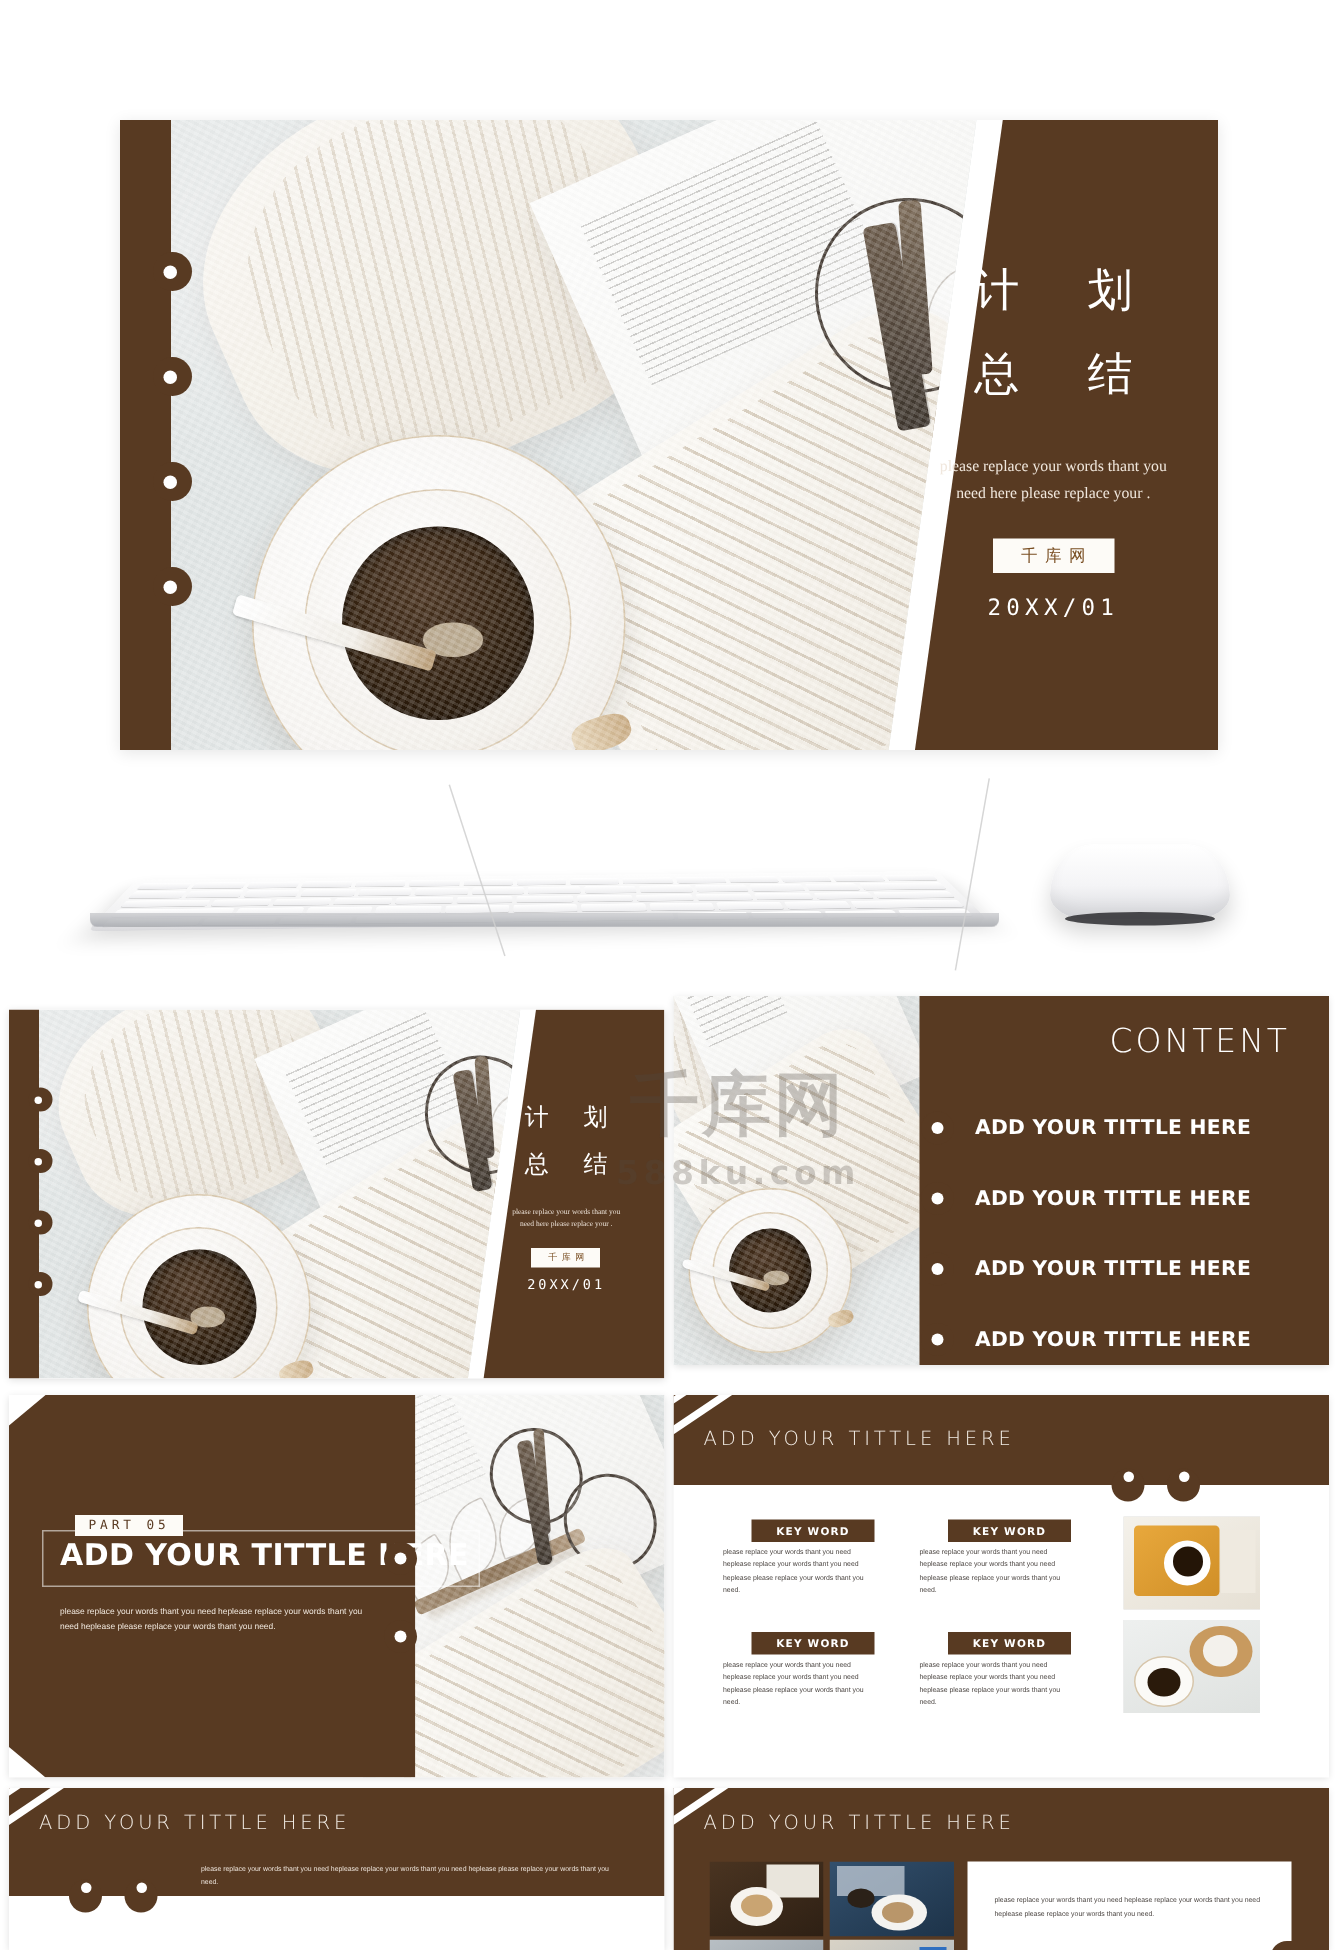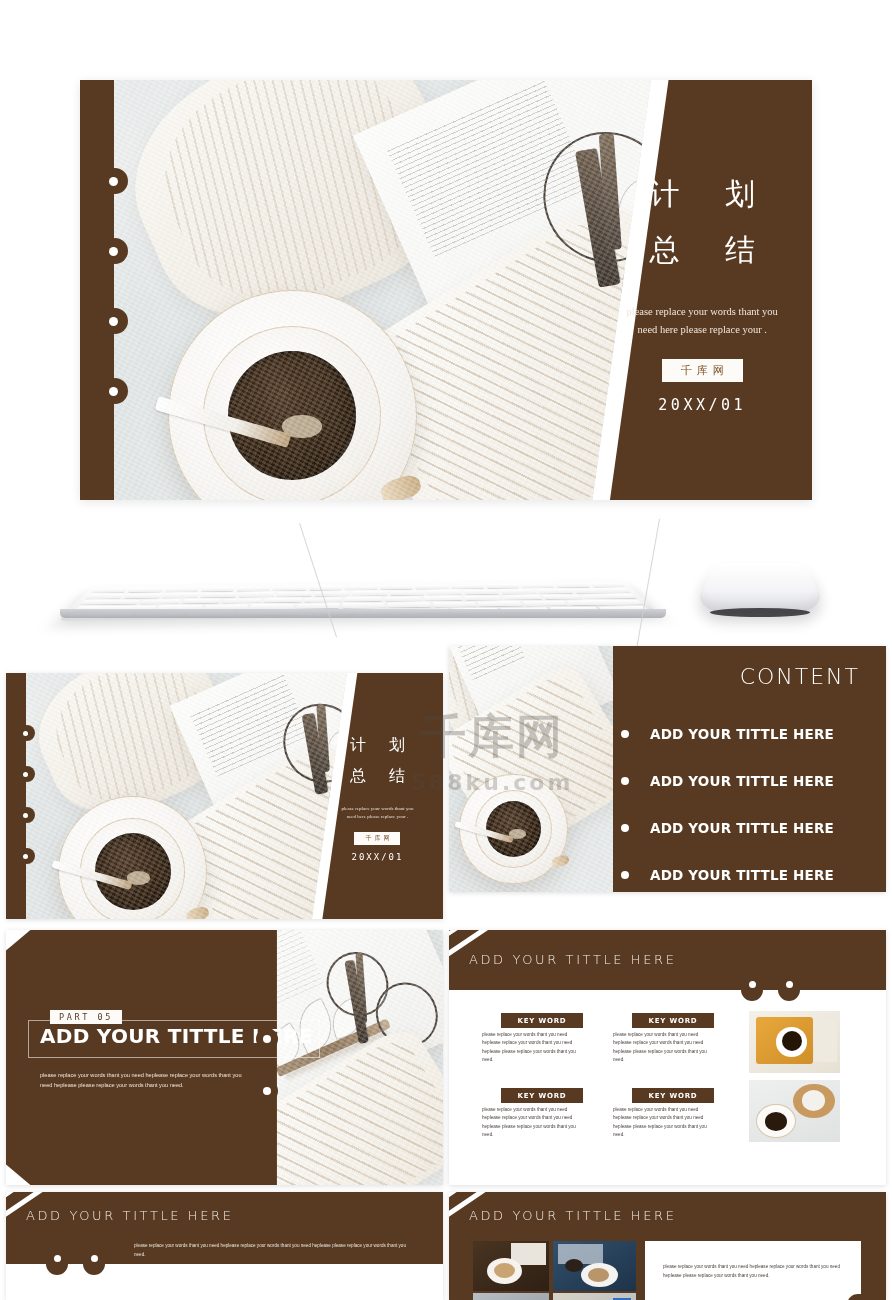--- a/index.html
+++ b/index.html
@@ -482,21 +482,21 @@
         <div>please replace your  words thant  you</div>
         <div>need here please replace your  .</div>
       </div>
       <div style="margin-top:10px;background:#fdfbf7;padding:2px 8px;">
         <span style="color:#7a4f23;font-size:6px;letter-spacing:3px;text-indent:3px;display:block;font-family:'DejaVu Sans',sans-serif;">千库网</span>
       </div>
       <div style="margin-top:7px;color:#fff;font-size:9px;letter-spacing:2px;font-family:'DejaVu Sans Mono',monospace;">20XX/01</div>
     </div>
   </div>
 
-  <div class="slide s-w" style="left:449px; top:646px;">
+  <div class="slide s-w" style="left:449px; top:664px;">
     <div style="position:absolute;left:0;top:0;width:40%;height:100%;overflow:hidden;">
       <div class="photo">
         <div class="bgwall"></div>
         <div class="sweater-a" style="left:-6%;top:-14%;width:78%;height:58%;"></div>
         <div class="mag" style="left:8%;top:-20%;width:78%;height:54%;">
             <div class="cols"></div>
           </div>
         <div class="sweater-b" style="left:6%;top:18%;width:92%;height:58%;"></div>
         <div class="cup" style="left:6%;top:52%;width:62%;">
           <div class="saucer">

